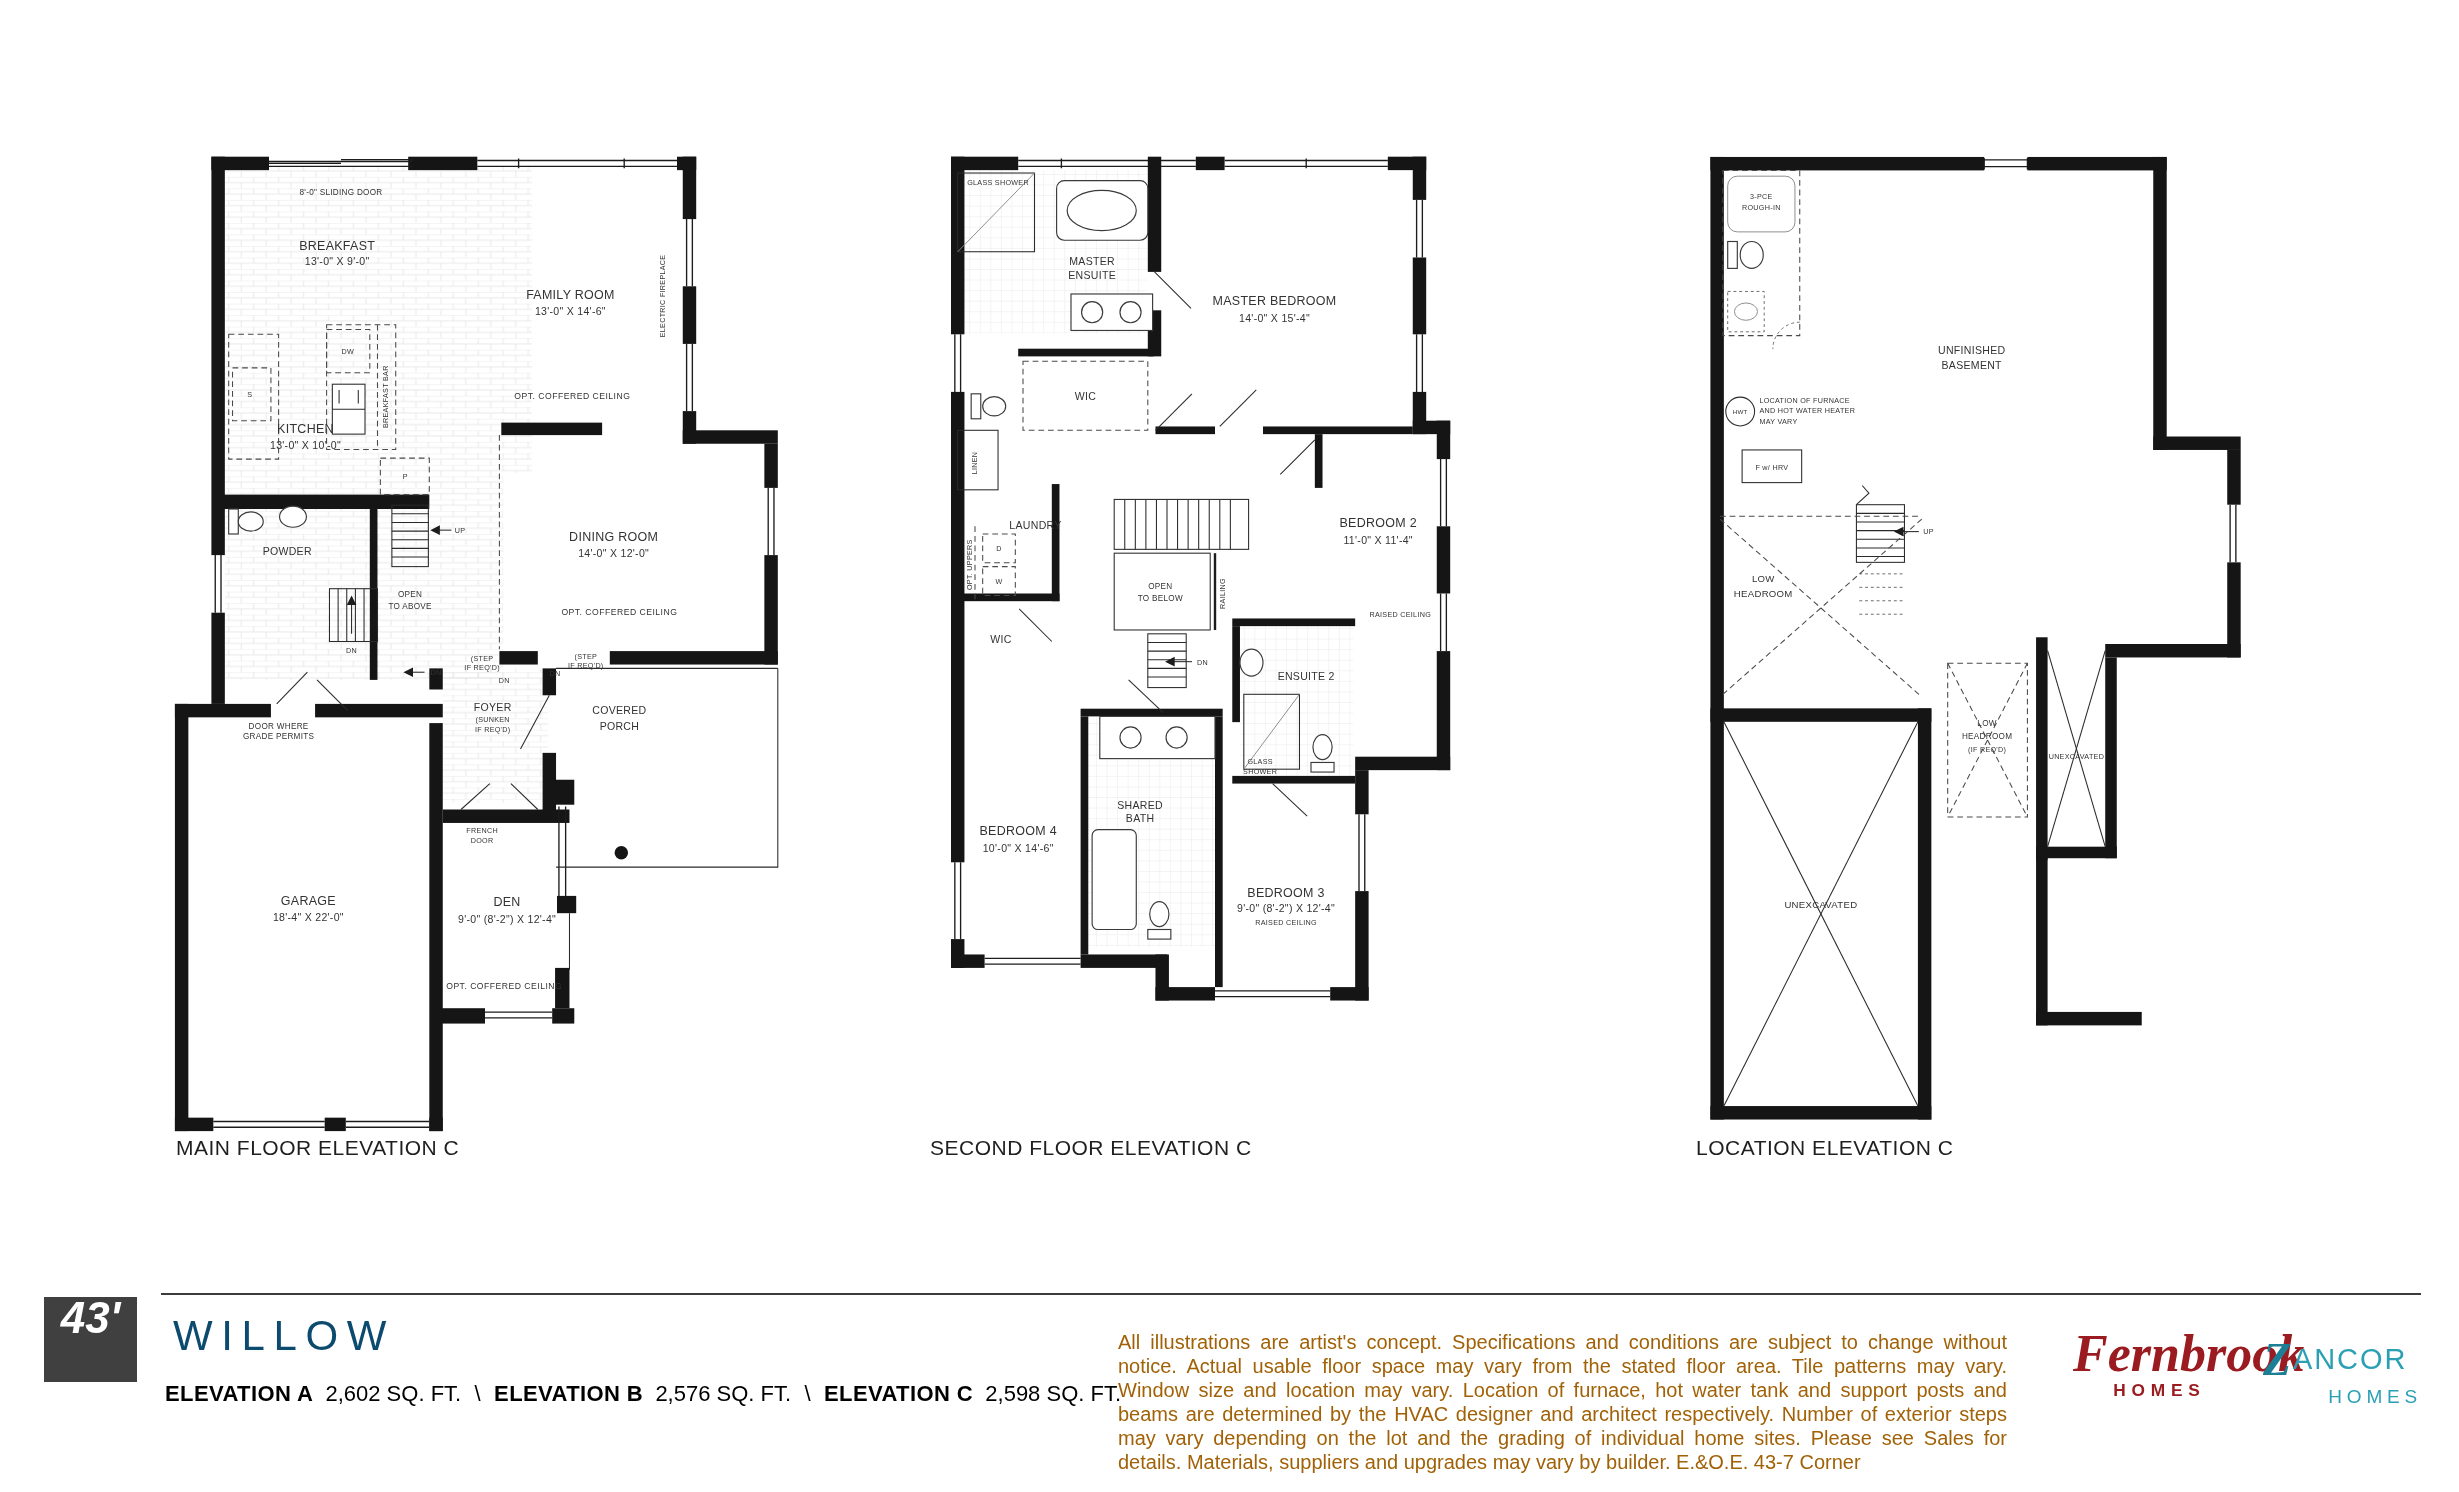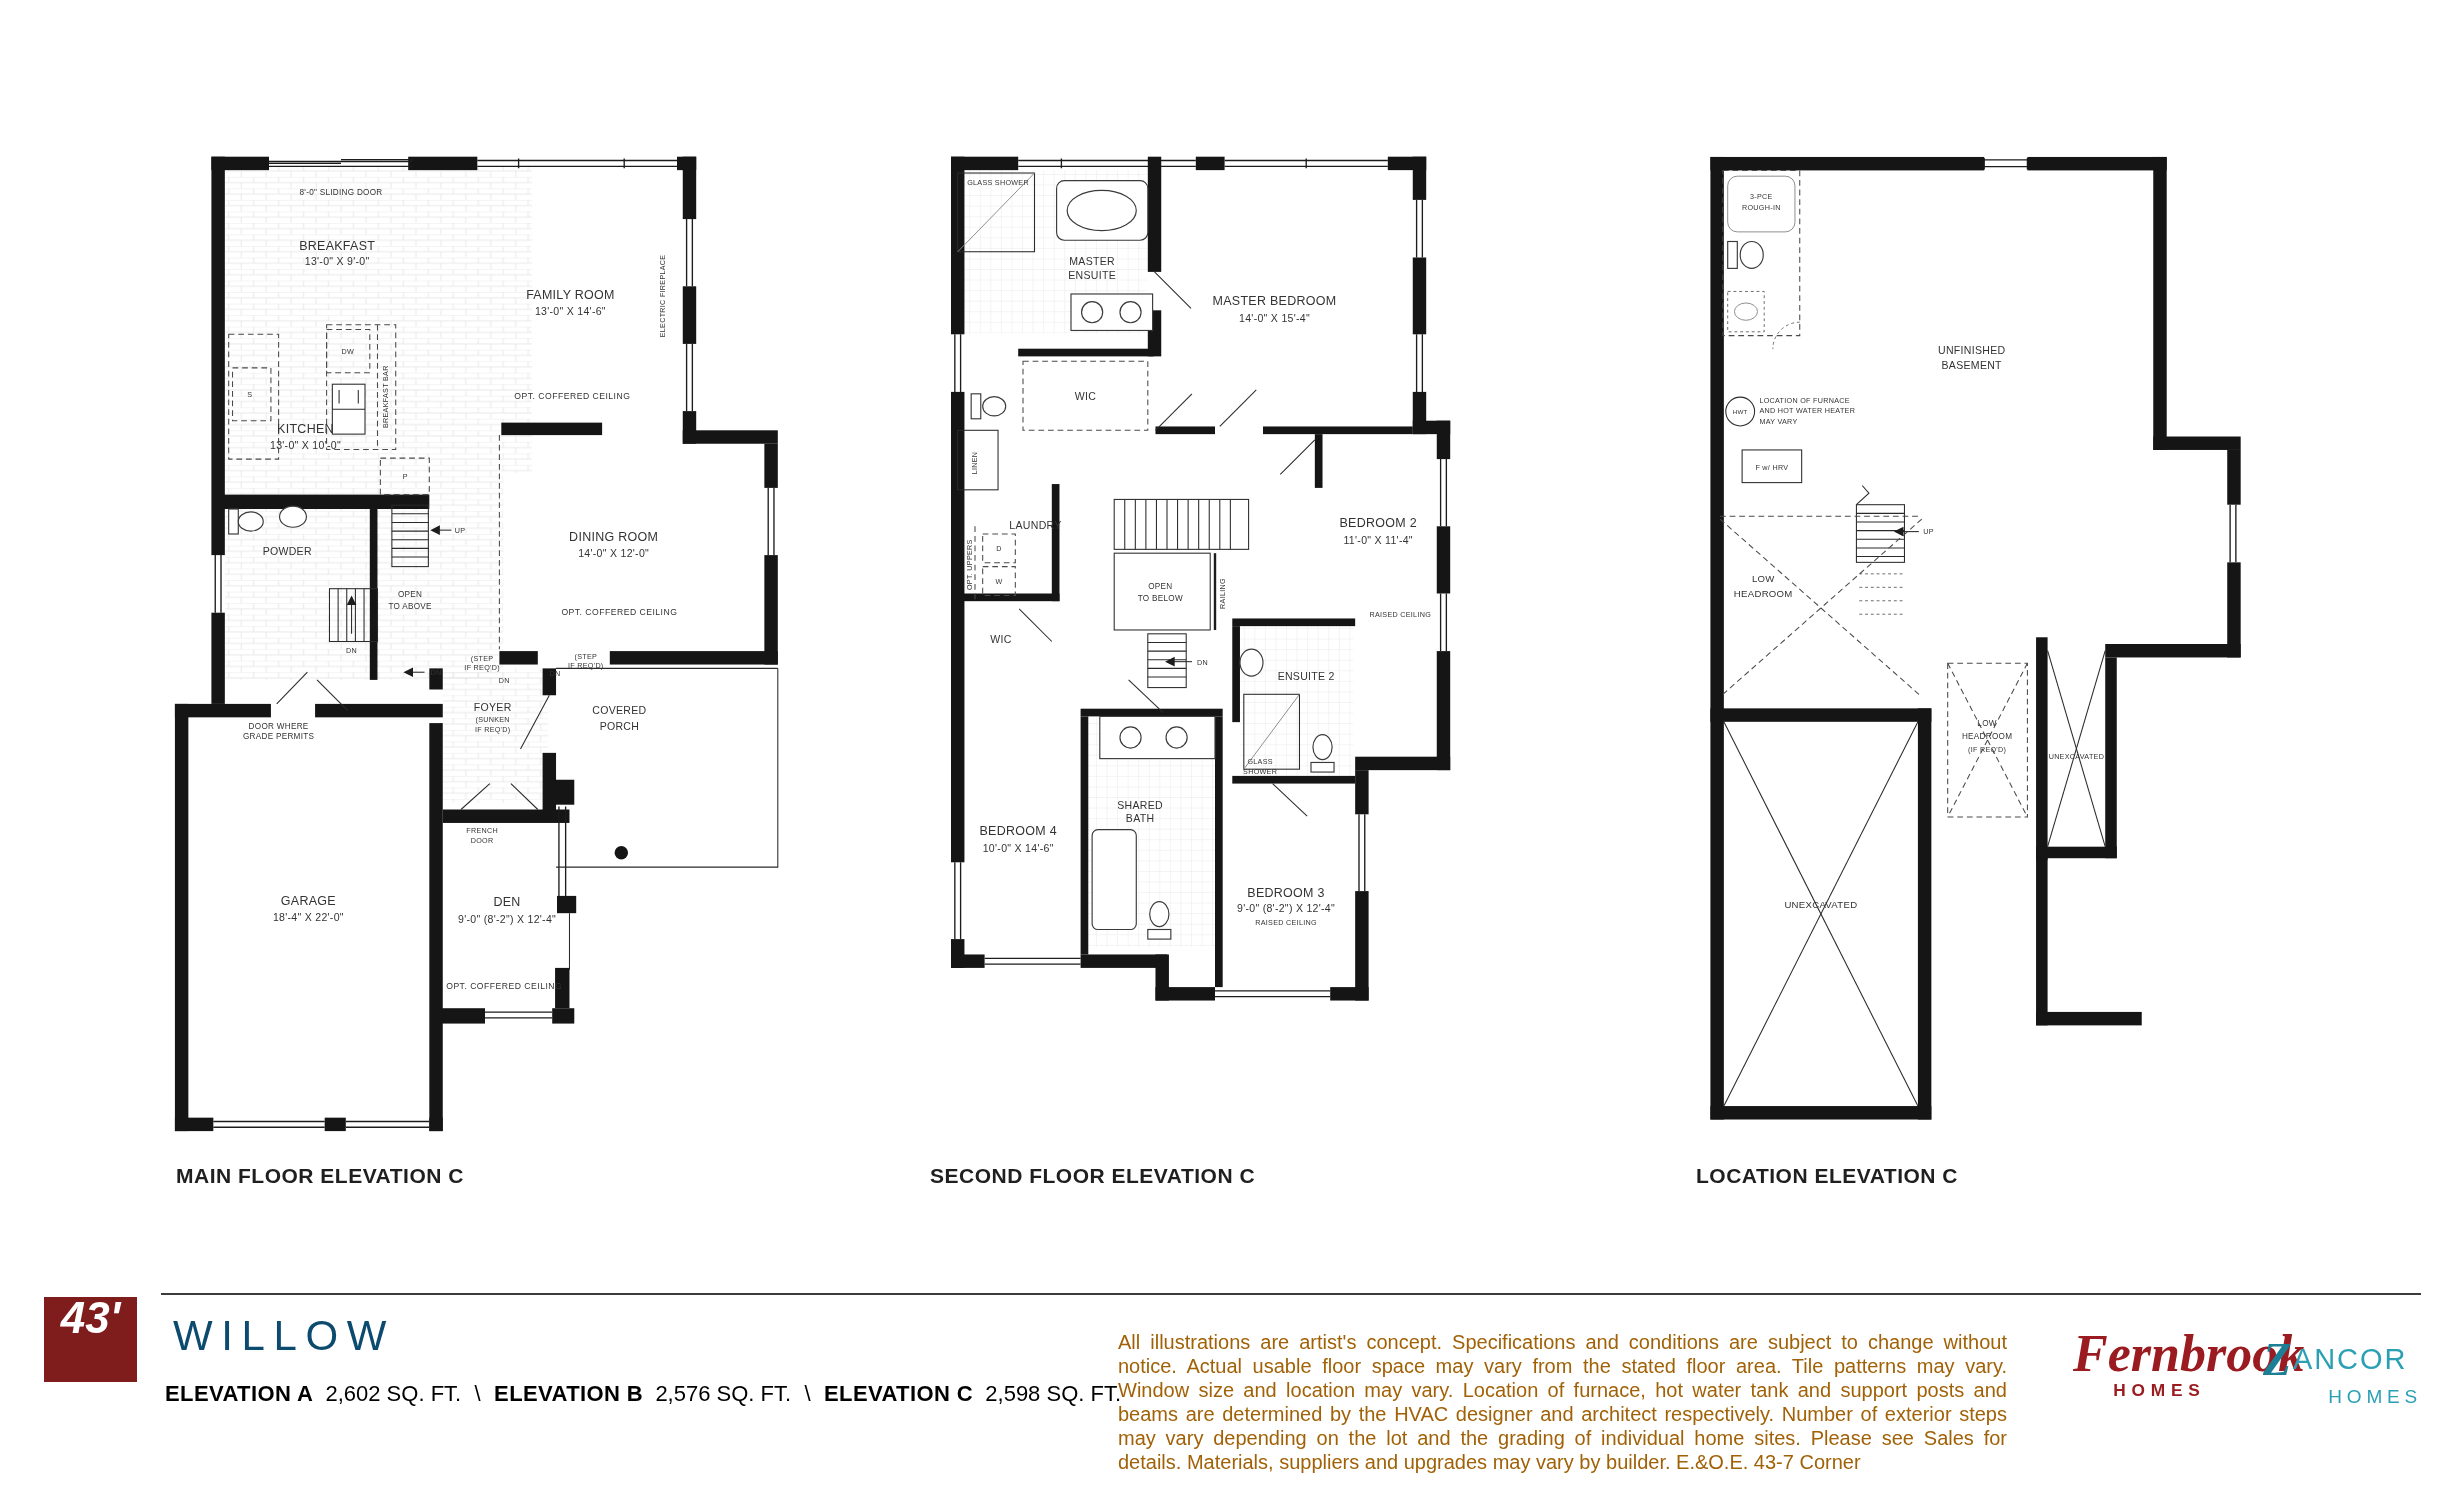--- a/index.html
+++ b/index.html
@@ -16,21 +16,21 @@
   .fix{stroke:#3a3a3a;stroke-width:1.2;fill:#ffffff;}
   .win{stroke:#1c1c1c;stroke-width:1.4;fill:none;}
   text{fill:#333;font-family:"Liberation Sans",sans-serif;letter-spacing:.3px;}
   .t-room{font-size:13px;text-anchor:middle;}
   .t-dim{font-size:11px;text-anchor:middle;}
   .t-sm{font-size:8.5px;text-anchor:middle;}
   .t-note{font-size:9px;text-anchor:middle;letter-spacing:.5px;}
   .t-tiny{font-size:7.5px;text-anchor:middle;}
 
   
-  .caption{position:absolute;top:1164px;font-size:21px;font-weight:bold;
+  .caption{position:absolute;top:1136px;font-size:21px;font-weight:normal;
            letter-spacing:0.5px;color:#1f1f1f;}
 
   
   .footer-rule{position:absolute;top:1293px;left:161px;width:2260px;height:1.9px;background:#3c3c3c;}
   .lot-badge{position:absolute;left:44px;top:1297px;width:93px;height:85px;
              display:flex;align-items:flex-start;justify-content:center;}
   .lot-badge span{color:#fff;font-weight:bold;font-style:italic;font-size:44px;line-height:.95;}
   .model-name{position:absolute;left:173px;top:1312px;font-size:42px;letter-spacing:8.6px;color:#0c4a6e;}
   .elev-line{position:absolute;left:165px;top:1381px;font-size:22px;color:#000000;white-space:nowrap;}
   .elev-line b{font-weight:bold;letter-spacing:0.4px;}
@@ -431,21 +431,21 @@
     <text class="t-sm" x="130" y="790" style="font-size:10px">UNEXCAVATED</text>
   </g>
 </svg>
 
 <div class="caption" style="left:176px">MAIN FLOOR ELEVATION C</div>
 <div class="caption" style="left:930px">SECOND FLOOR ELEVATION C</div>
 <div class="caption" style="left:1696px">LOCATION ELEVATION C</div>
 
 <div class="footer-rule"></div>
 
-<div class="lot-badge" id="lot-badge" style="background: #7f1d1d;">
+<div class="lot-badge" id="lot-badge" style="background: #404040;">
   <span>43'</span>
 </div>
 
 <div class="model-name">WILLOW</div>
 
 <div class="elev-line">
   <b>ELEVATION A</b>&nbsp;&nbsp;<span class="sqft">2,602 SQ. FT.</span><span class="elev-sep">\</span><b>ELEVATION B</b>&nbsp;&nbsp;<span class="sqft">2,576 SQ. FT.</span><span class="elev-sep">\</span><b>ELEVATION C</b>&nbsp;&nbsp;<span class="sqft">2,598 SQ. FT.</span>
 </div>
 
 <div class="disclaimer">All illustrations are artist's concept. Specifications and conditions are subject to change without notice. Actual usable floor space may vary from the stated floor area. Tile patterns may vary. Window size and location may vary. Location of furnace, hot water tank and support posts and beams are determined by the HVAC designer and architect respectively. Number of exterior steps may vary depending on the lot and the grading of individual home sites. Please see Sales for details. Materials, suppliers and upgrades may vary by builder. E.&amp;O.E. 43-7 Corner</div>

